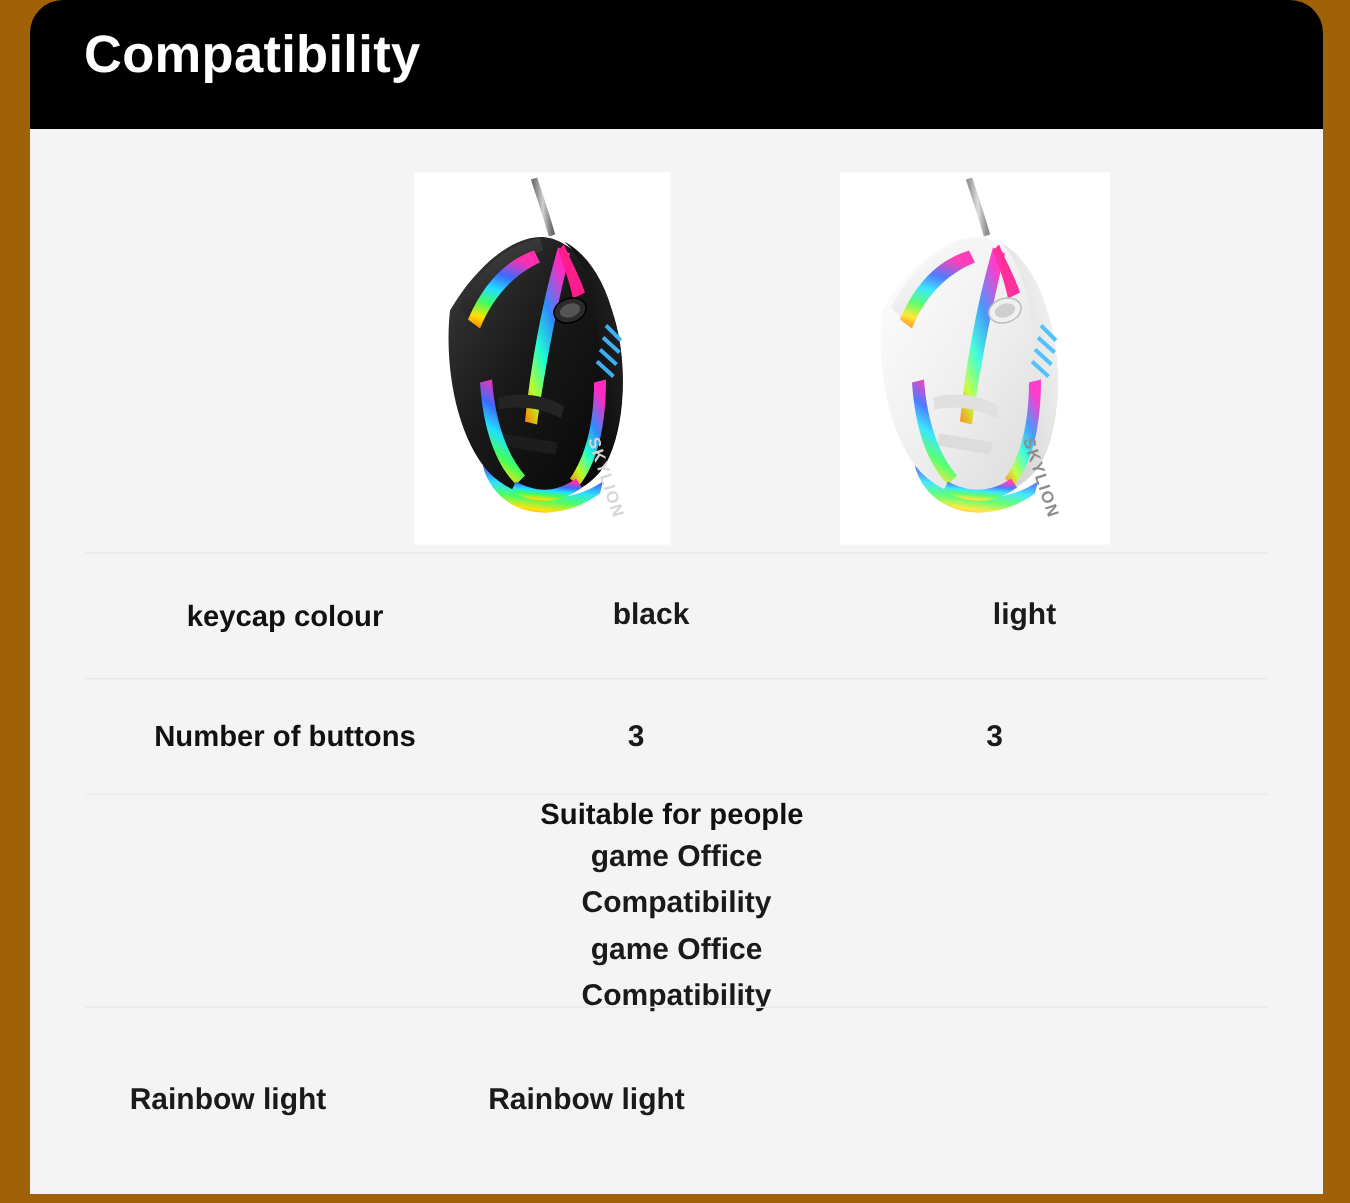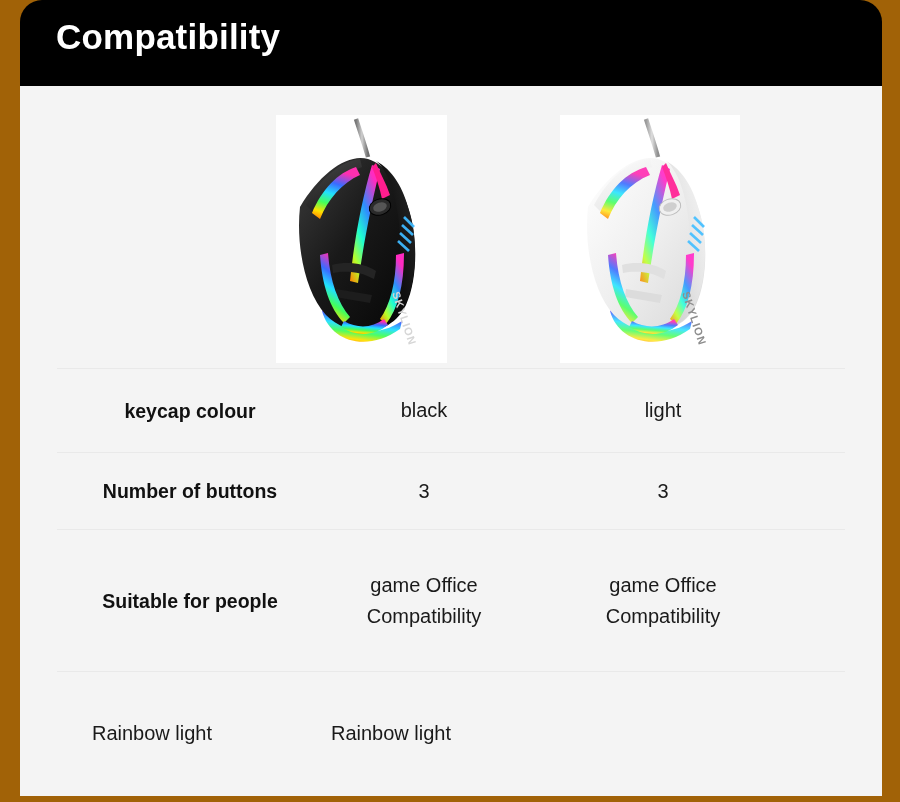--- a/index.html
+++ b/index.html
@@ -84,41 +84,41 @@
     top: 282px;
     width: 788px;
   }
   .spec-row {
     position: relative;
     display: flex;
     align-items: center;
     border-top: 1px solid #e9e9e9;
     box-sizing: border-box;
   }
-  .spec-row.r0 { height: 84px; }
+  .spec-row.r0 { height: 84px; gap: 10px; }
   .spec-row.r1 { height: 77px; }
-  .spec-row.r2 { height: 142px; }
+  .spec-row.r2 { height: 142px; flex-direction: column; }
   .spec-row.r3 { height: 123px; }
 
   .spec-label {
     width: 272px;
     flex: none;
     text-align: center;
     font-size: 19.5px;
     font-weight: bold;
     color: #111111;
     line-height: 26px;
     padding-right: 6px;
     box-sizing: border-box;
   }
   .spec-value {
     flex: none;
     text-align: center;
     font-size: 20px;
-    font-weight: normal;
+    font-weight: bold;
     color: #1a1a1a;
     line-height: 31px;
     box-sizing: border-box;
   }
   .spec-value.col-black { width: 190px; }
   .spec-value.col-white { width: 288px; }
 
   .multiline { white-space: pre-line; }
 </style>
 </head>

